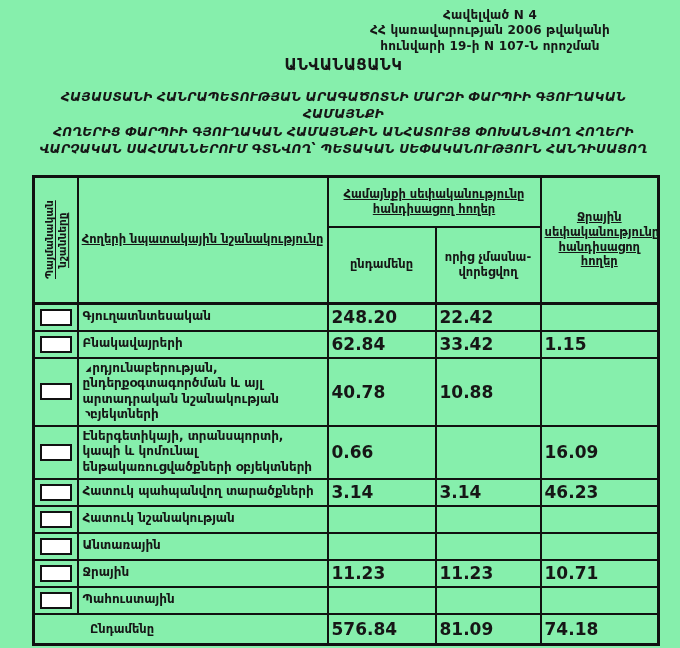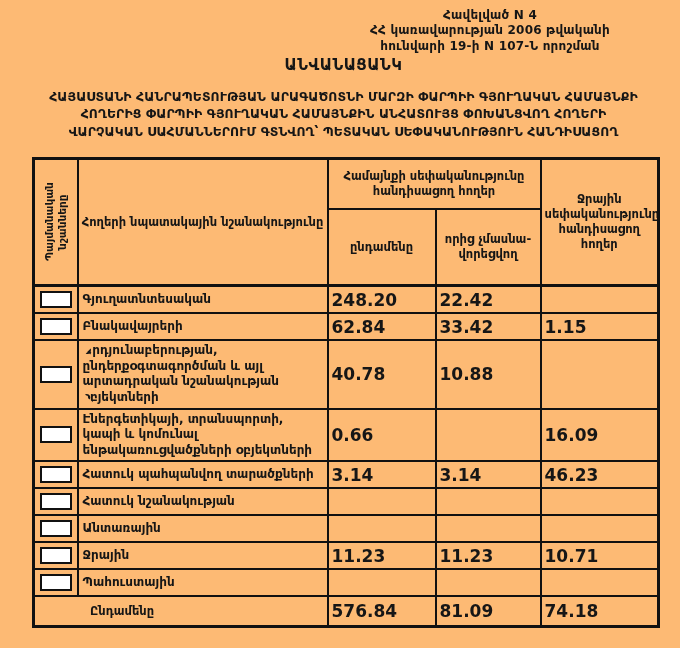--- a/index.html
+++ b/index.html
@@ -4,21 +4,21 @@
 <style>
   html, body {
     margin: 0;
     padding: 0;
     background: #ffffff;
   }
   .page {
     position: relative;
     width: 680px;
     height: 648px;
-    background: #fdba74;
+    background: #86efac;
     color: #161616;
     font-family: "DejaVu Sans", "Liberation Sans", sans-serif;
     font-weight: bold;
     box-sizing: border-box;
     padding: 8px 25px 0 32px;
     overflow: hidden;
   }
   
   .appendix {
     margin-left: auto;
@@ -35,20 +35,21 @@
     font-size: 15px;
     letter-spacing: 0.5px;
   }
   
   .doc-subtitle {
     margin-top: 14px;
     text-align: center;
     font-size: 12.4px;
     line-height: 1.4;
     letter-spacing: 0.1px;
+    font-style: italic;
   }
   
   table.land-table {
     margin-top: 17px;
     border-collapse: collapse;
     table-layout: fixed;
     width: 625px;
     border: 3px solid #111;
   }
   .land-table col.c-legend { width: 44px; }
@@ -62,21 +63,21 @@
     padding: 2px 3px;
     vertical-align: middle;
     font-weight: bold;
     overflow: hidden;
   }
   .land-table thead th {
     text-align: center;
     font-size: 11.5px;
     line-height: 1.3;
   }
-  .land-table tr.group-row th { height: 44px; }
+  .land-table tr.group-row th { height: 44px; text-decoration: underline; }
   .land-table tr.sub-row th   { height: 70px; }
   .land-table thead { border-bottom: 3px solid #111; }
 
   .vcell {
     padding: 0;
   }
   .vtext {
     writing-mode: vertical-rl;
     transform: rotate(180deg);
     margin: 0 auto;

